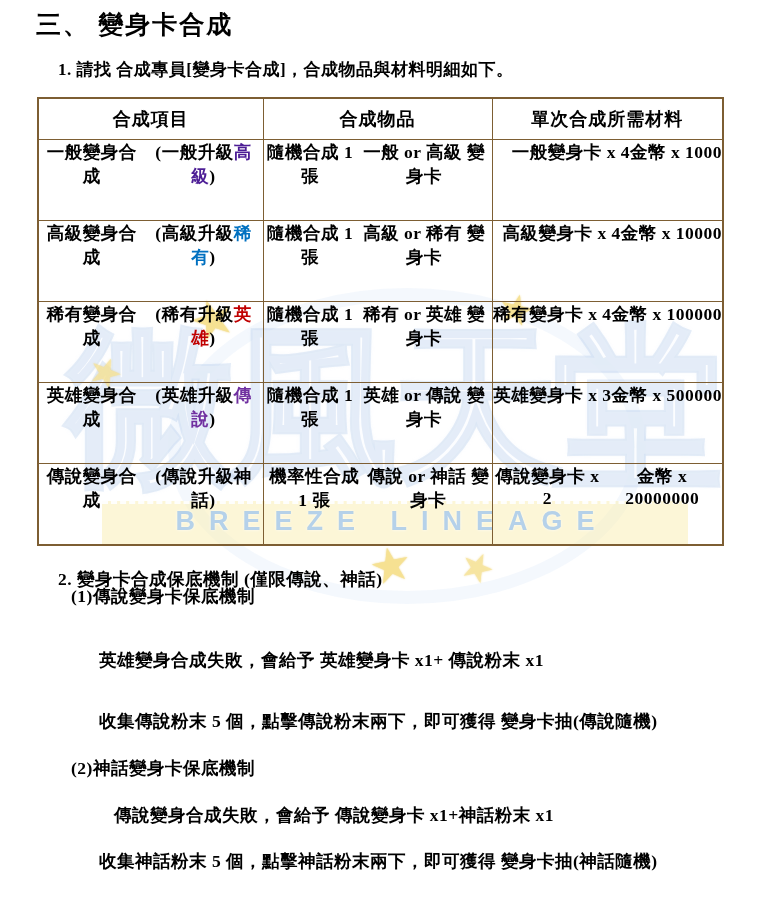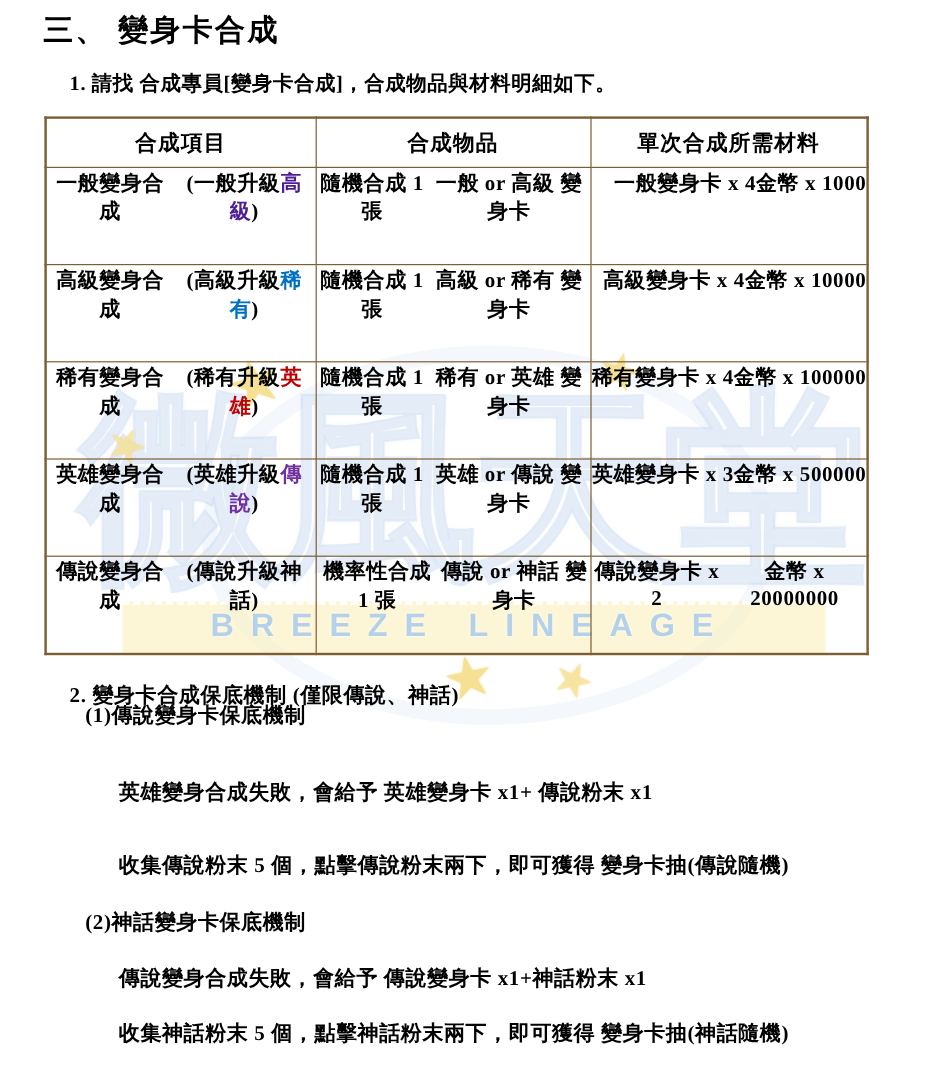--- a/index.html
+++ b/index.html
@@ -45,21 +45,21 @@
                  letter-spacing:1px;}
   table.synth td{height:80px;vertical-align:middle;}
   .cell{display:flex;flex-direction:row;justify-content:flex-end;height:100%;
         text-align:center;font-size:17.5px;letter-spacing:0.5px;}
   .col-a{width:225px;}.col-b{width:229px;}.col-c{width:231px;}
 
   .s2-title{position:absolute;left:58px;top:567px;font-size:17.5px;letter-spacing:0.5px;}
   .s2-sub{position:absolute;font-size:17.5px;letter-spacing:0.5px;left:71px;}
   .s2-line{position:absolute;font-size:17.5px;letter-spacing:0.5px;left:99px;}
   .p1{top:584px;} .l1{top:628px;margin-top:20px;} .l2{top:709px;}
-  .p2{top:756px;} .l3{top:803px;} .l4{top:849px;}
+  .p2{top:756px;} .l3{top:803px;margin-left:15px;} .l4{top:849px;}
 </style>
 </head>
 <body>
 
 <div class="page">
 
   <div class="wm">
     <div class="wm-ring"></div>
     <div class="wm-logo">微風天堂</div>
     <div class="wm-band"></div>

